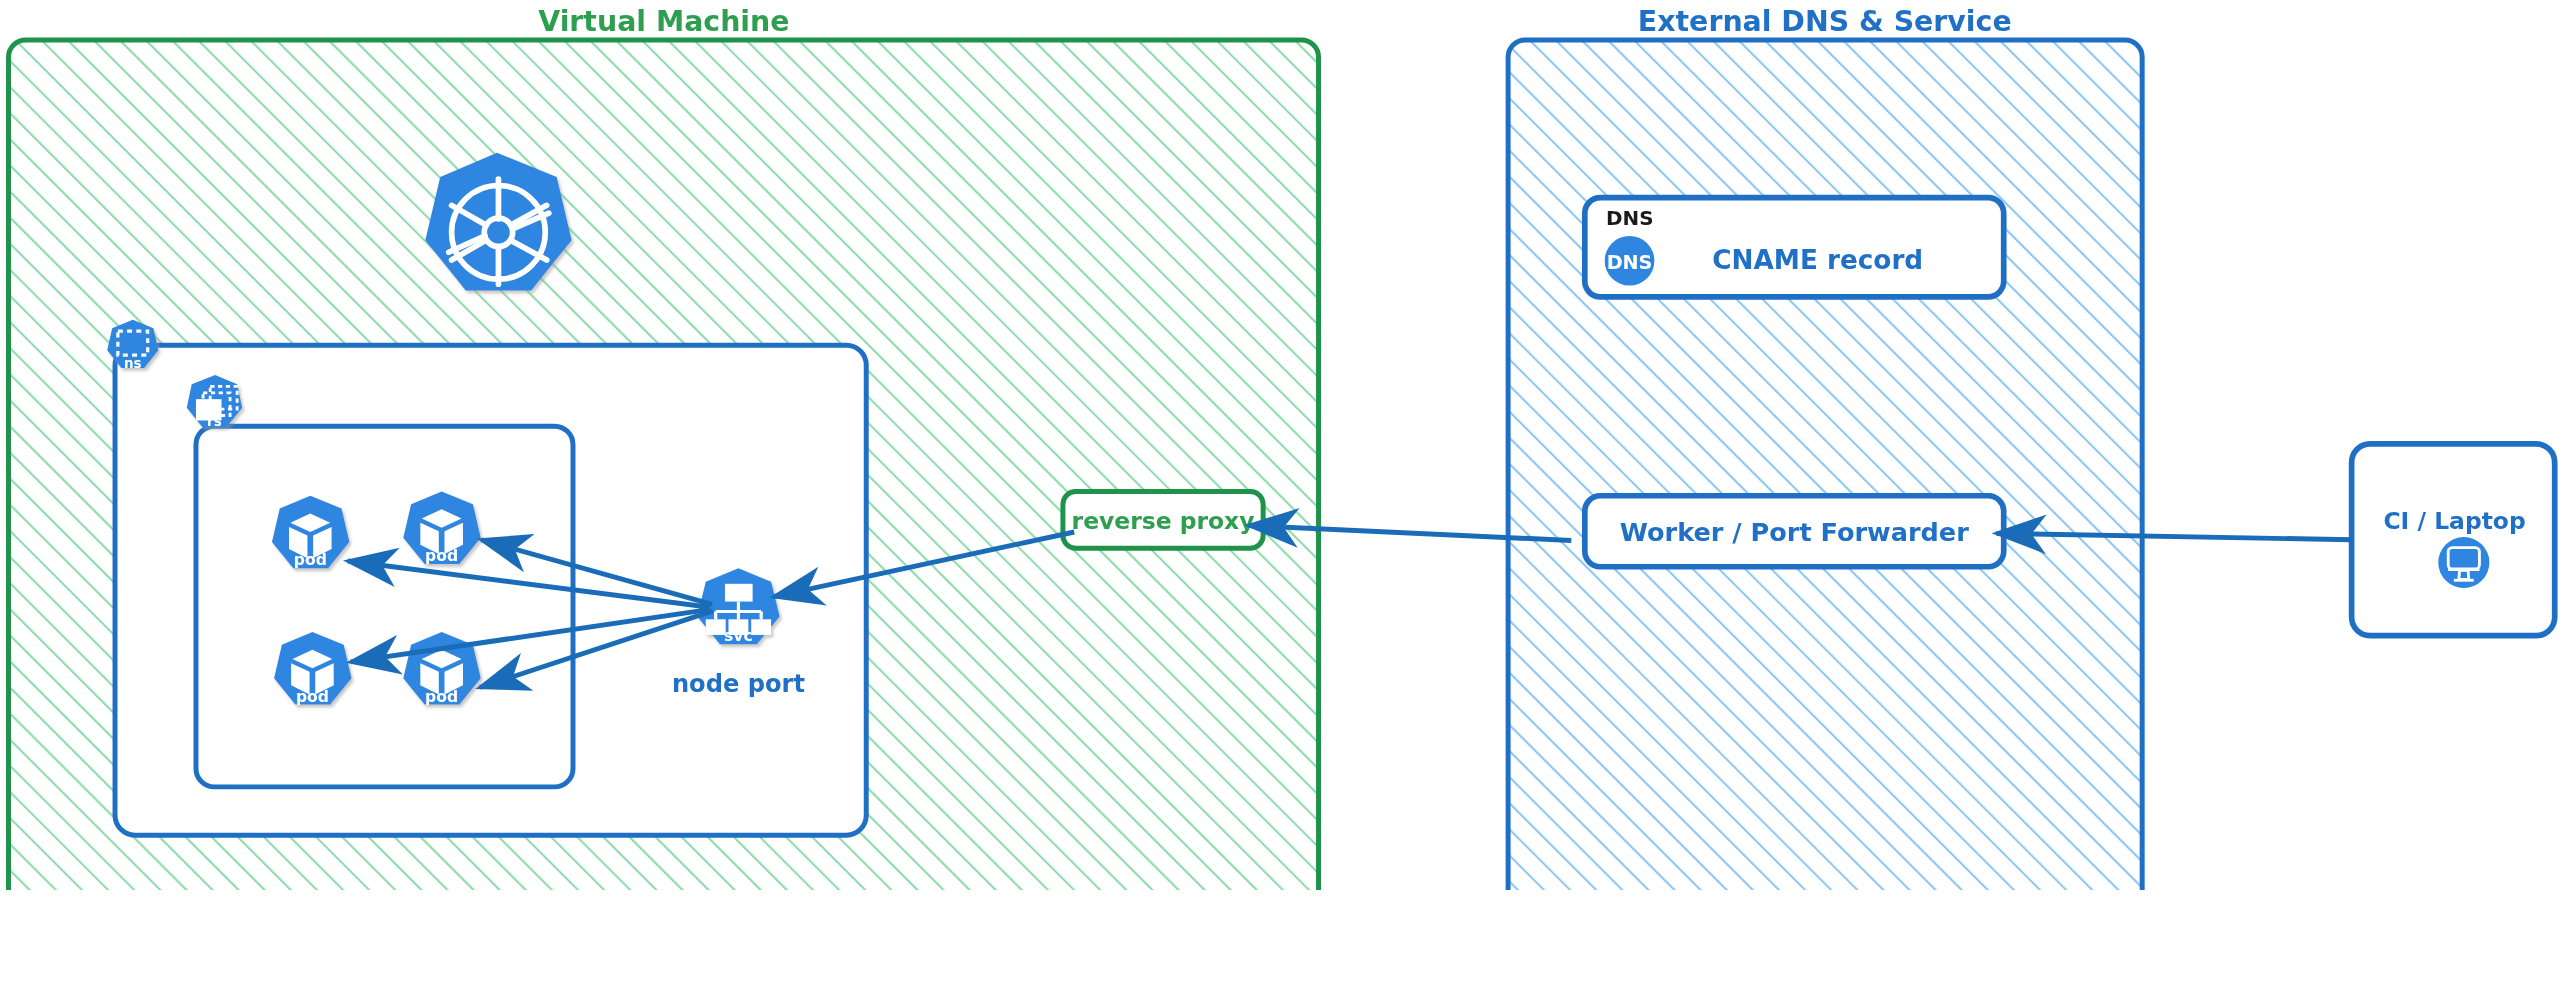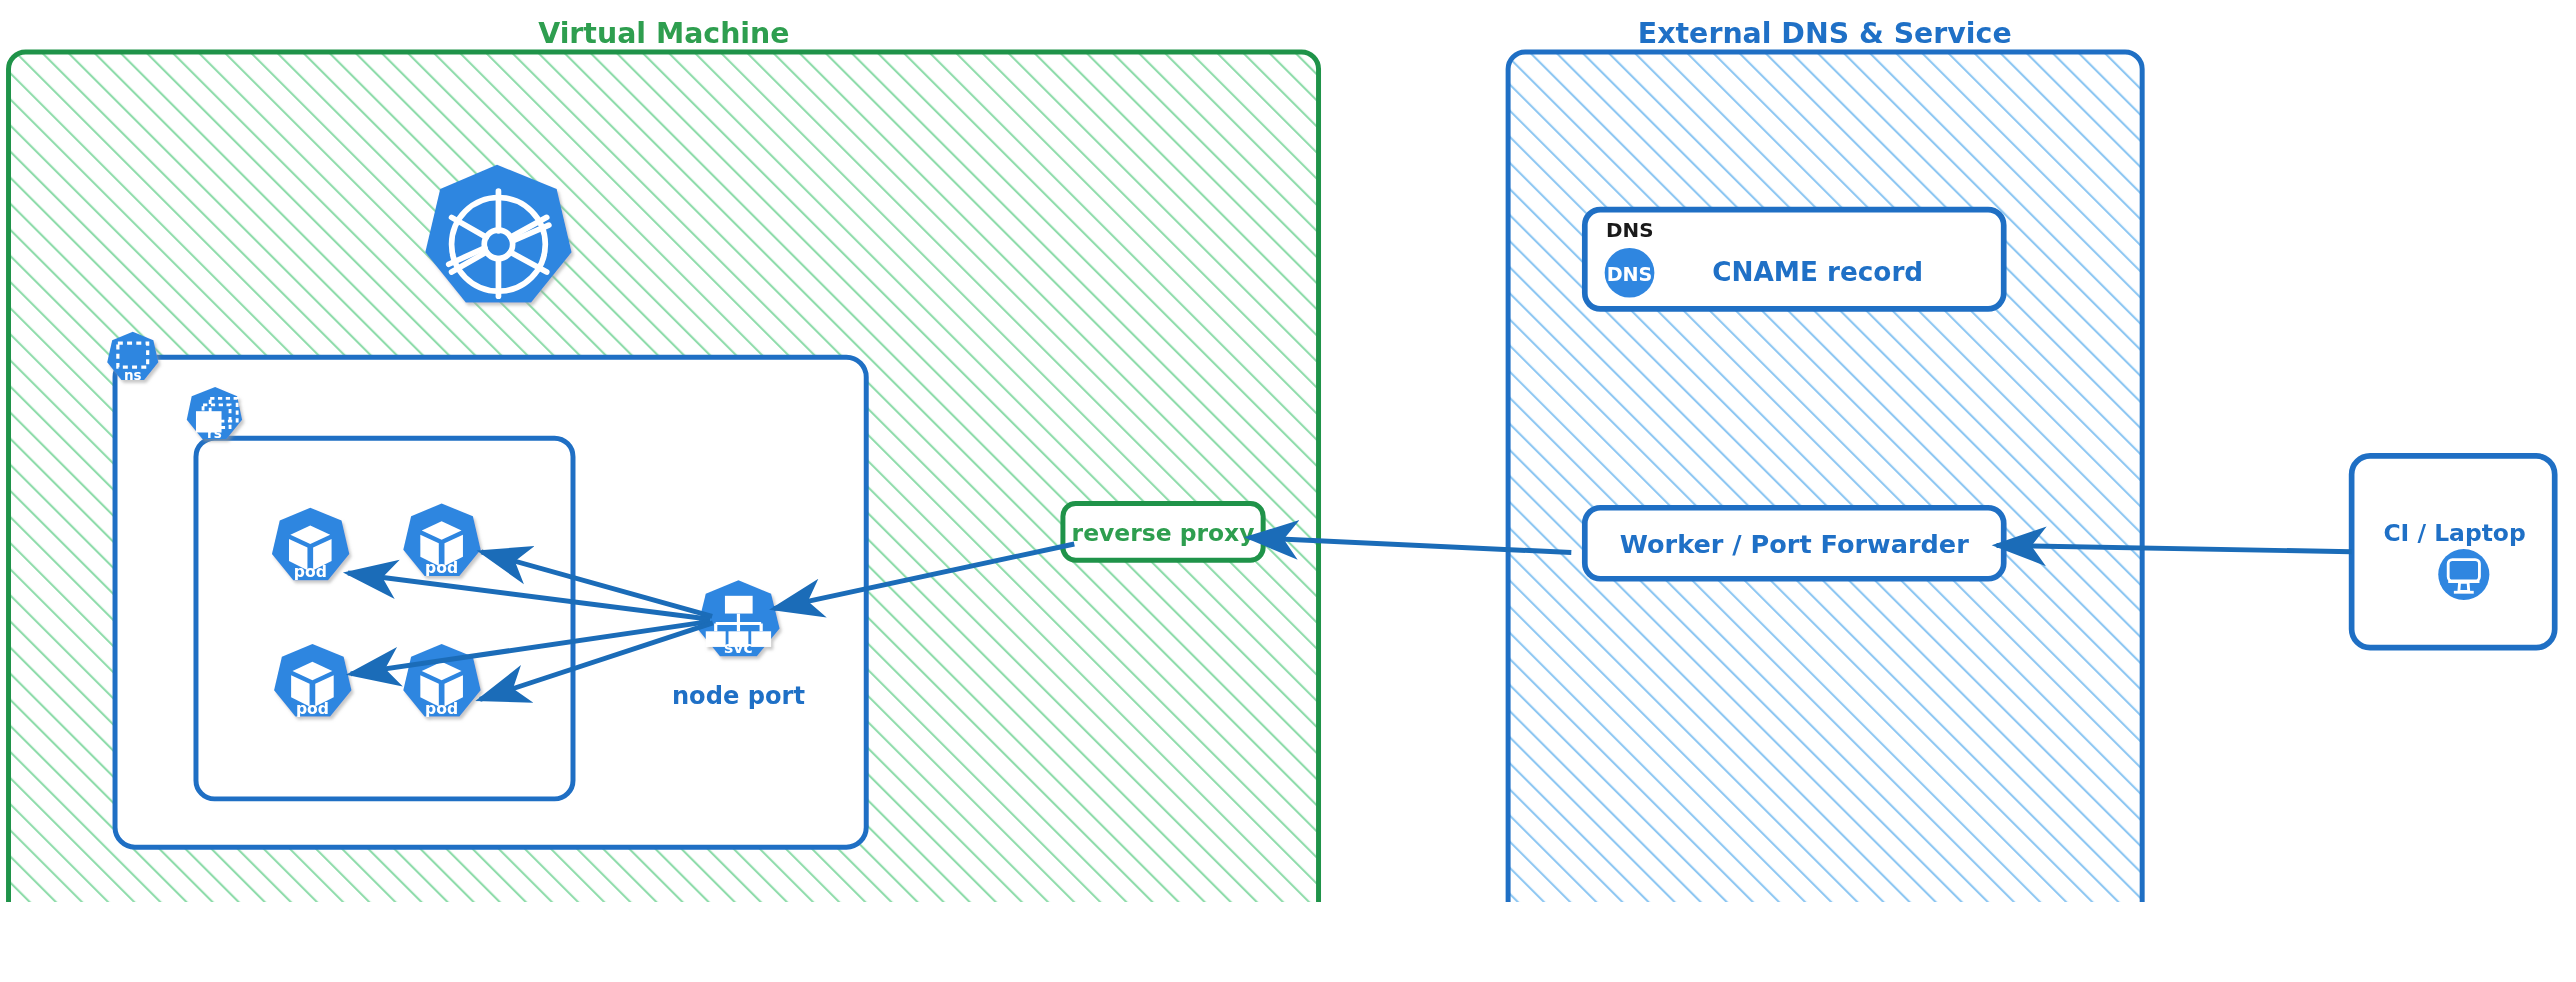--- a/index.html
+++ b/index.html
@@ -10,21 +10,20 @@
   }
   body {
     font-family: "DejaVu Sans", sans-serif;
   }
   #canvas {
     position: relative;
     width: 2576px;
     height: 890px;
     background: #ffffff;
     overflow: hidden;
-    margin-top: 12px;
   }
   #diagram-svg {
     position: absolute;
     left: 0;
     top: 0;
     width: 2576px;
     height: 983px;
   }
   .hand-text {
     font-family: "DejaVu Sans", sans-serif;

